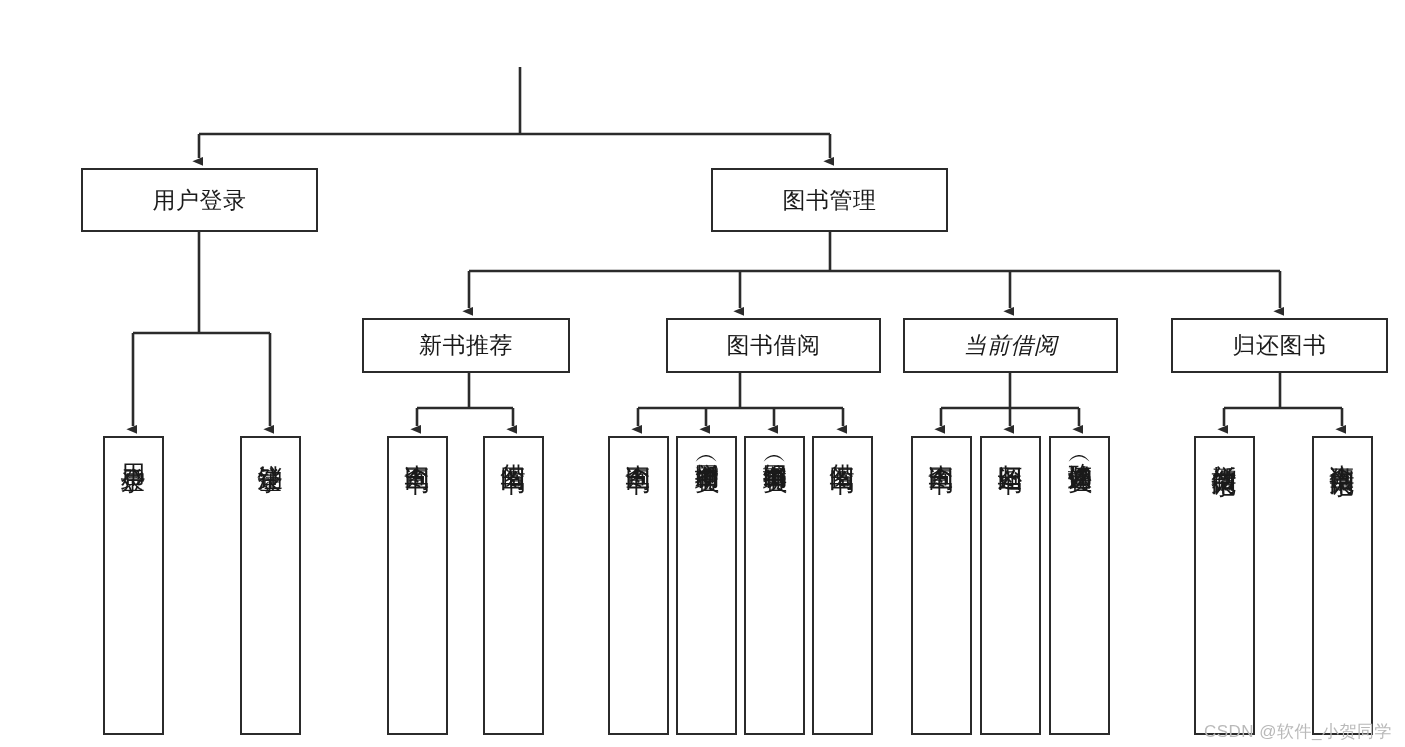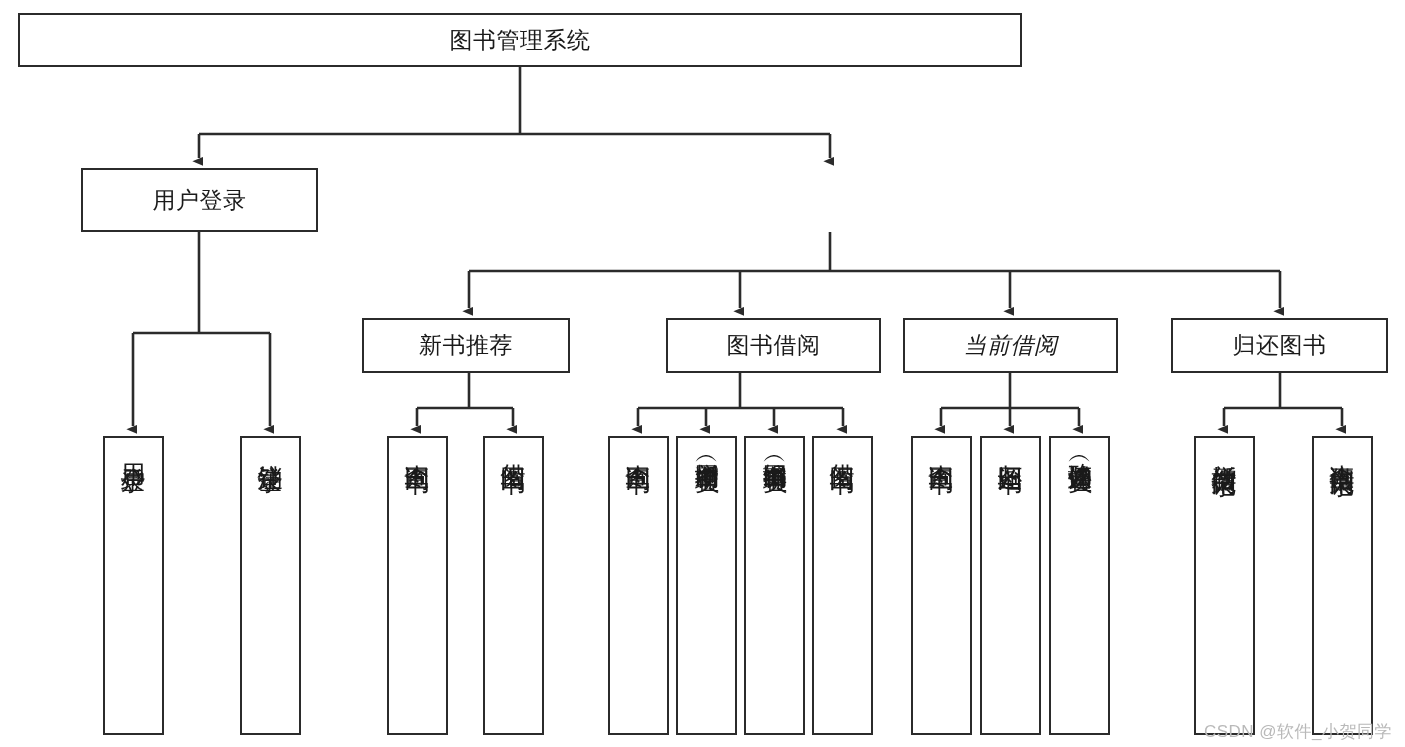--- a/index.html
+++ b/index.html
@@ -128,28 +128,28 @@
       <path d="M1010,408 L1010,426" marker-end="url(#arrow)"></path>
       <path d="M1079,408 L1079,426" marker-end="url(#arrow)"></path>
 
       <path d="M1280,373 L1280,408"></path>
       <path d="M1224,408 L1342,408"></path>
       <path d="M1224,408 L1224,426" marker-end="url(#arrow)"></path>
       <path d="M1342,408 L1342,426" marker-end="url(#arrow)"></path>
     </g>
   </svg>
 
-  <div class="node root h" style="left:18px; top:13px; width:1004px; height:54px;">
-    <span class="node-label">图书管理系统</span>
-  </div>
 
   <div class="node h" style="left:81px; top:168px; width:237px; height:64px;">
     <span class="node-label">用户登录</span>
   </div>
 
+  <div class="node h" style="left:711px; top:168px; width:237px; height:64px;">
+    <span class="node-label">图书管理</span>
+  </div>
 
   <div class="node h" style="left:362px; top:318px; width:208px; height:55px;">
     <span class="node-label">新书推荐</span>
   </div>
 
   <div class="node h" style="left:666px; top:318px; width:215px; height:55px;">
     <span class="node-label">图书借阅</span>
   </div>
 
   <div class="node h" style="left:903px; top:318px; width:215px; height:55px;font-style:italic;">

